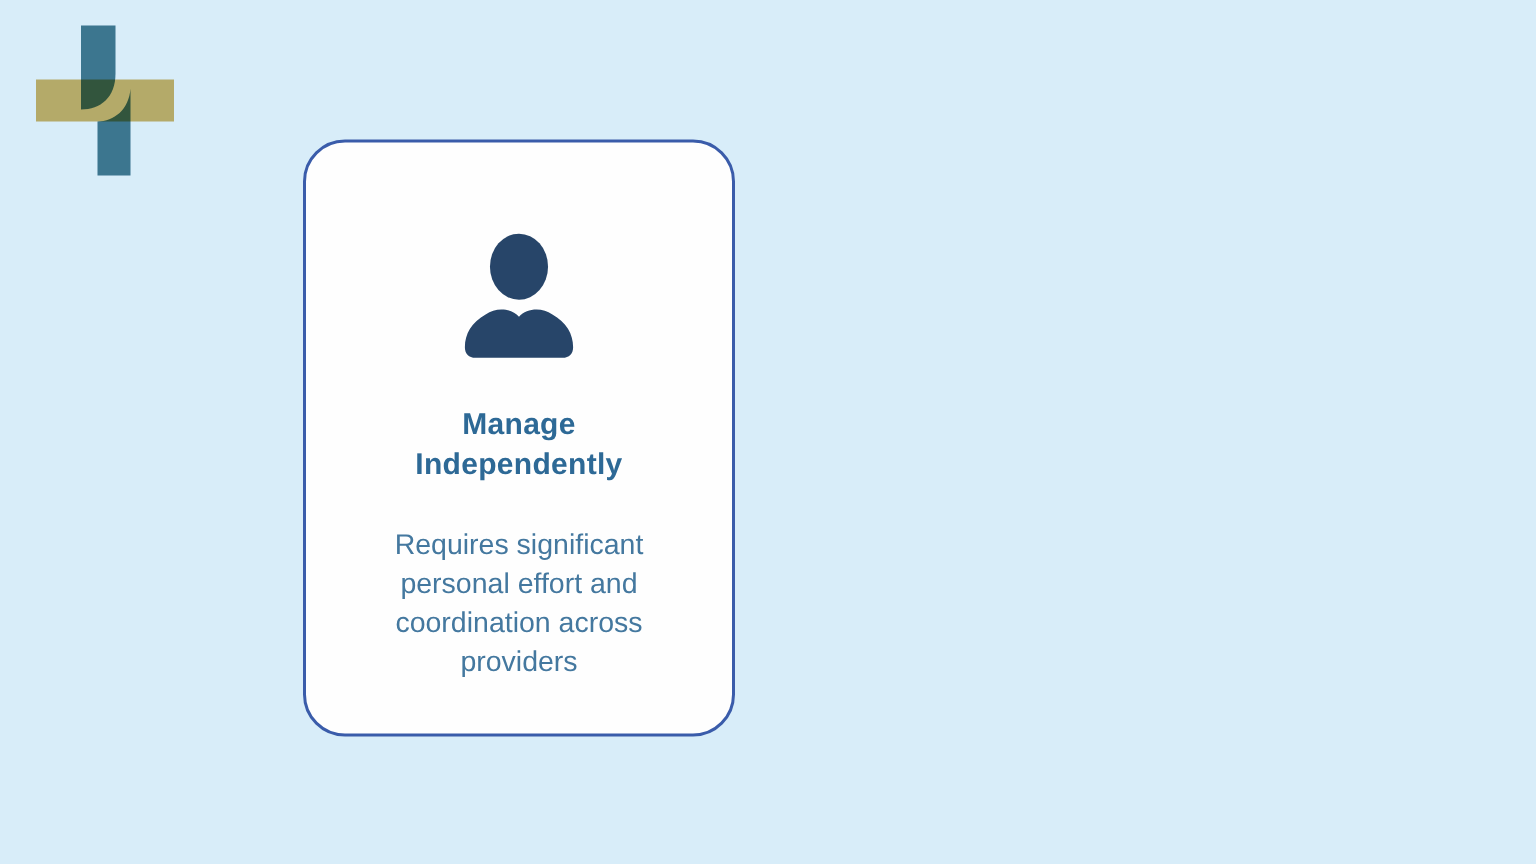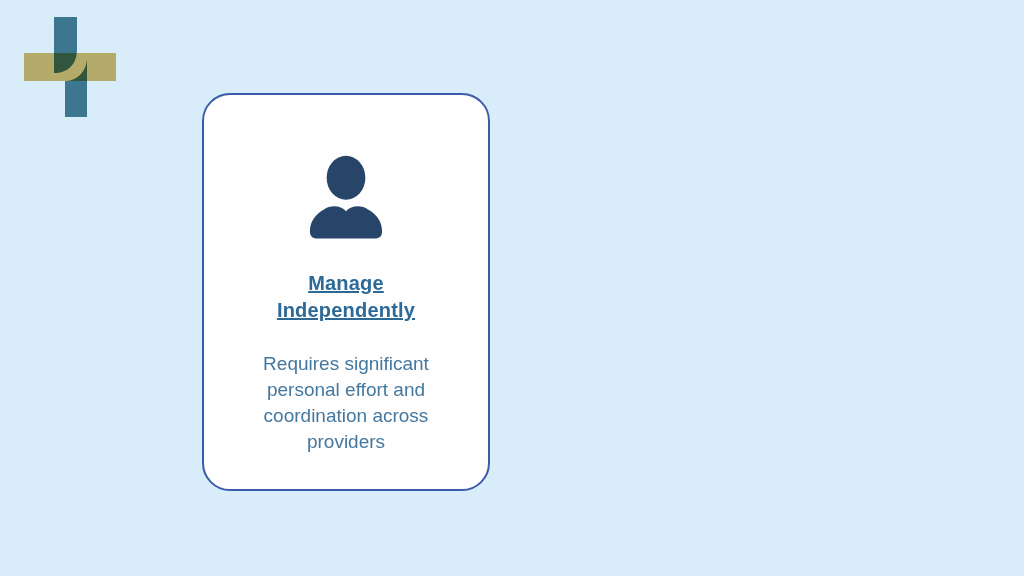--- a/index.html
+++ b/index.html
@@ -45,21 +45,20 @@
     justify-content: center;
   }
   .card-title {
     margin: 26px 0 0 0;
     font-size: 20px;
     line-height: 27px;
     font-weight: 700;
     color: #2d6996;
     white-space: pre-line;
     letter-spacing: 0.2px;
-    text-decoration: underline;
   }
   .card-desc {
     margin: 27px 0 0 0;
     font-size: 19px;
     line-height: 26px;
     font-weight: 400;
     color: #44789f;
     white-space: pre-line;
     text-align: center;
   }

